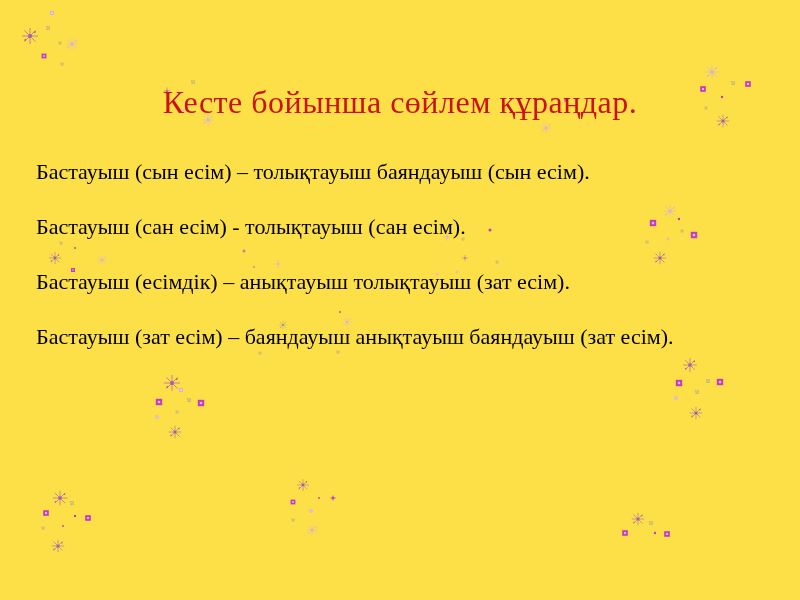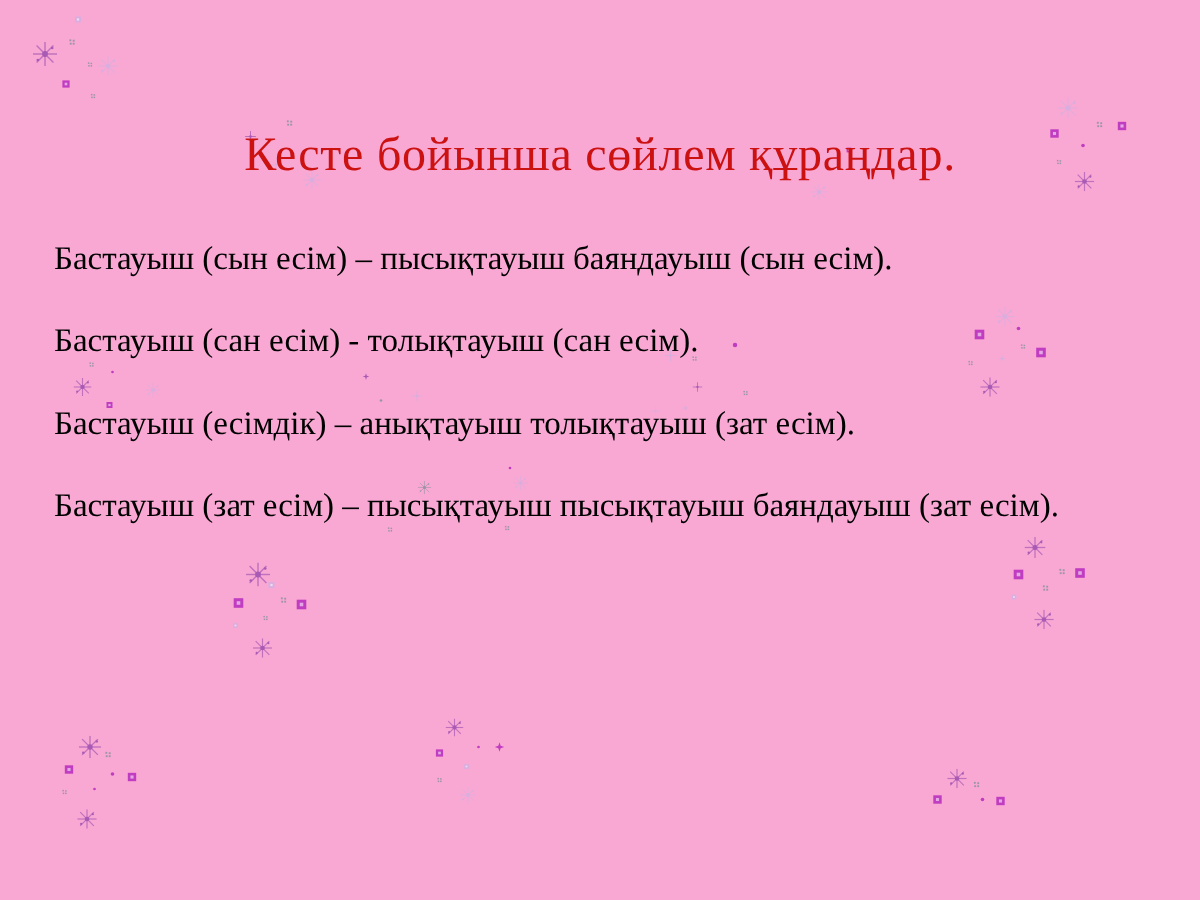--- a/index.html
+++ b/index.html
@@ -37,21 +37,21 @@
   .sparkle{
     position:absolute;
     transform:translate(-50%,-50%);
     pointer-events:none;
   }
   .sparkle svg{display:block;width:100%;height:100%;}
 </style>
 </head>
 <body>
 
-<div class="slide" style="background: #f9a8d4;">
+<div class="slide" style="background: #fde047;">
   <div class="sparkle-layer" id="sparkle-layer">
       <span class="sparkle" style="left: 30px; top: 36px; width: 16px; height: 16px;">
         <svg viewBox="0 0 20 20">
           <g stroke="#a85ab4" stroke-width="1.2" opacity=".7">
             <line x1="10" y1="0" x2="10" y2="20"></line>
             <line x1="0" y1="10" x2="20" y2="10"></line>
             <line x1="3" y1="3" x2="17" y2="17"></line>
             <line x1="17" y1="3" x2="3" y2="17"></line>
           </g>
           <circle cx="10" cy="10" r="2.4" fill="#a85ab4"></circle>
@@ -733,18 +733,18 @@
             <line x1="17" y1="3" x2="3" y2="17"></line>
           </g>
           <circle cx="10" cy="10" r="2.4" fill="#d9aede"></circle>
           <circle cx="16" cy="5" r="1.1" fill="#d9aede"></circle>
           <circle cx="4" cy="15" r="1.1" fill="#d9aede"></circle>
         </svg>
       </span>
     </div>
   <h1 class="title" style="color: rgb(204, 17, 17);">Кесте бойынша сөйлем құраңдар.</h1>
   <div class="body-text" style="color: rgb(0, 0, 0);">
-    <p>Бастауыш (сын есім) – пысықтауыш баяндауыш (сын есім).</p>
+    <p>Бастауыш (сын есім) – толықтауыш баяндауыш (сын есім).</p>
     <p>Бастауыш (сан есім) - толықтауыш (сан есім).</p>
     <p>Бастауыш (есімдік) – анықтауыш толықтауыш (зат есім).</p>
-    <p>Бастауыш (зат есім) – пысықтауыш пысықтауыш баяндауыш (зат есім).</p>
+    <p>Бастауыш (зат есім) – баяндауыш анықтауыш баяндауыш (зат есім).</p>
   </div>
 </div>
 
 </body></html>

